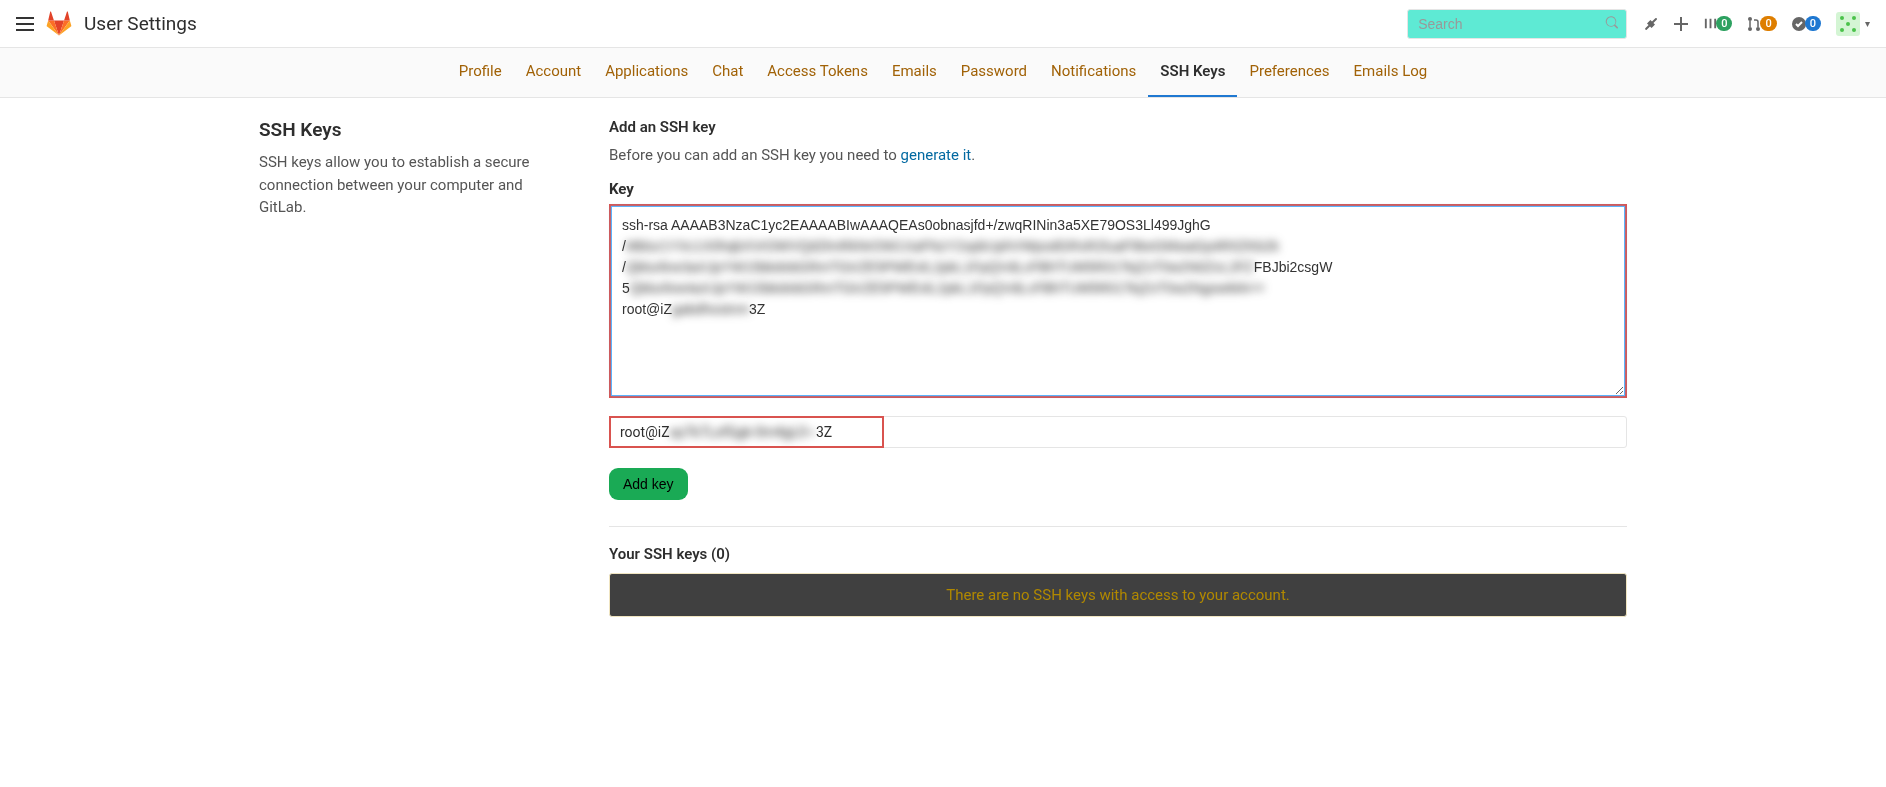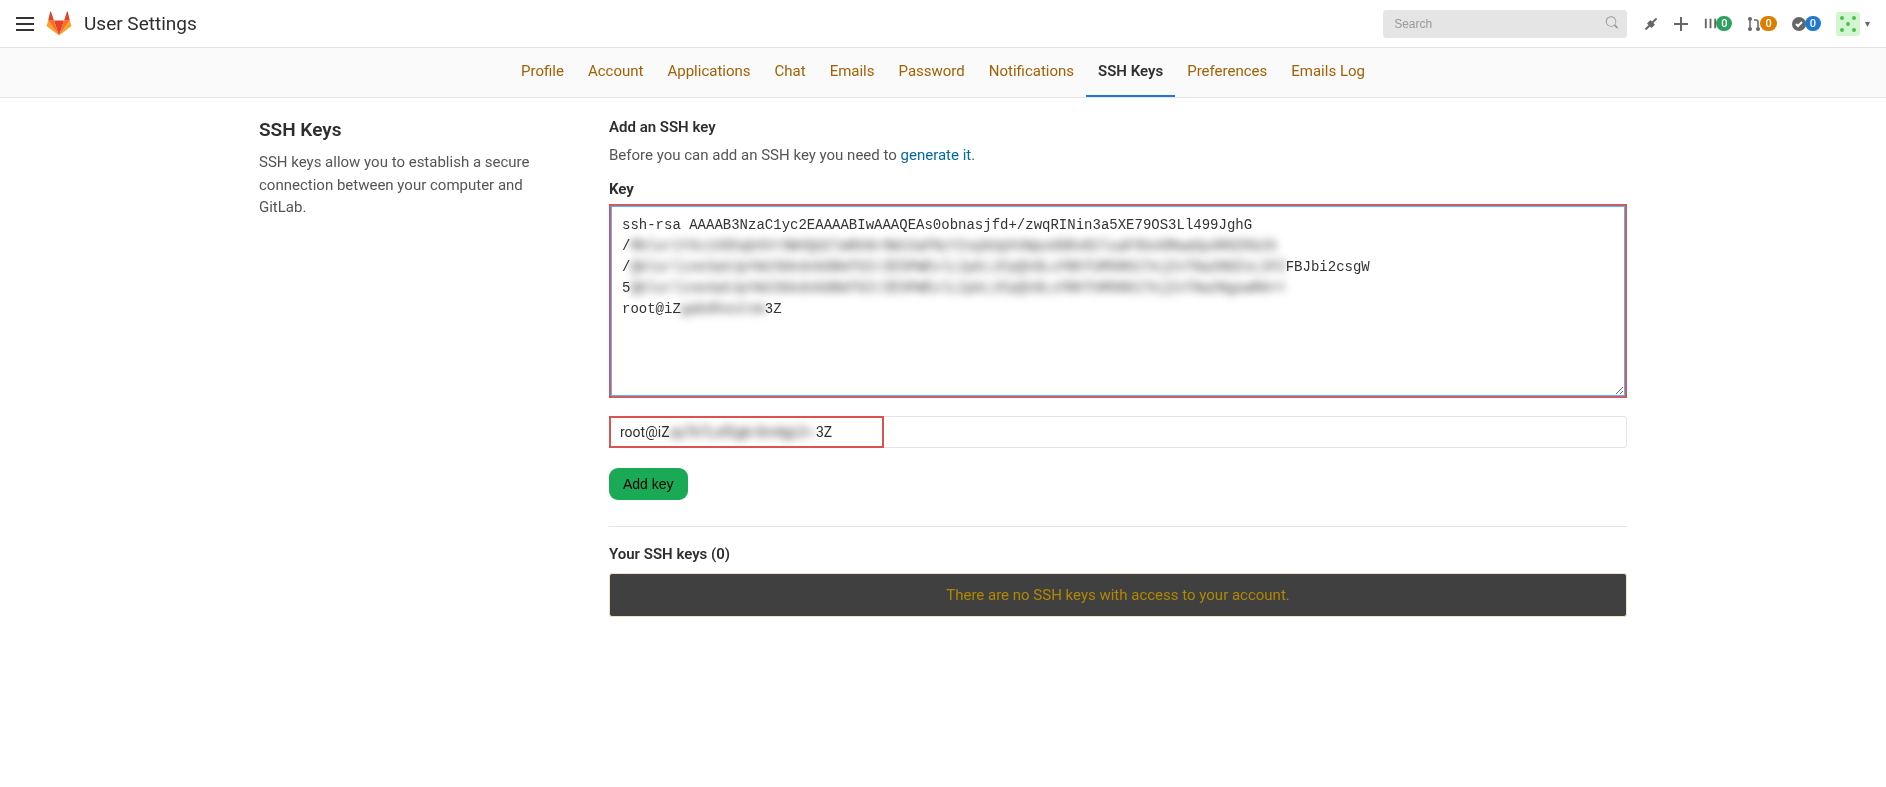--- a/index.html
+++ b/index.html
@@ -42,26 +42,26 @@
     .page-title {
       font-size: 19px;
       color: #2e2e2e;
       flex: 1;
     }
     .search-box {
       position: relative;
       margin-right: 16px;
     }
     .search-input {
-      width: 244px;
+      width: 220px;
       padding: 6px 30px 6px 10px;
       border: 1px solid #e5e5e5;
       border-radius: 3px;
-      font-size: 12px;
-      background: #e5e5e5;
+      font-size: 14px;
+      background: #5eead4;
     }
     .search-input::placeholder {
       color: #999;
     }
     .search-icon {
       position: absolute;
       right: 8px;
       top: 50%;
       transform: translateY(-50%);
       color: #999;
@@ -169,21 +169,21 @@
     .textarea-wrap {
       border: 2px solid #d9534f;
       margin-bottom: 18px;
     }
     .key-textarea {
       width: 100%;
       height: 190px;
       padding: 8px 10px;
       border: 1px solid #5cb3fd;
       box-shadow: 0 0 3px rgba(92,179,253,0.5);
-      font-family: Liberation Mono, monospace;
+      font-family: Liberation Sans, sans-serif;
       font-size: 14px;
       line-height: 1.5;
       resize: vertical;
       outline: none;
       color: #333;
     }
     .title-input-wrap {
       position: relative;
       margin-bottom: 20px;
     }
@@ -308,20 +308,21 @@
       <span class="caret">▾</span>
     </span>
   </div>
 </div>
 
 <div class="tabs" id="tabs-container">
     <div class="tab">Profile</div>
     <div class="tab">Account</div>
     <div class="tab">Applications</div>
     <div class="tab">Chat</div>
+    <div class="tab">Access Tokens</div>
     <div class="tab">Emails</div>
     <div class="tab">Password</div>
     <div class="tab">Notifications</div>
     <div class="tab active">SSH Keys</div>
     <div class="tab">Preferences</div>
     <div class="tab">Emails Log</div>
   </div>
 
 <div class="content">
   <div class="sidebar-info">

